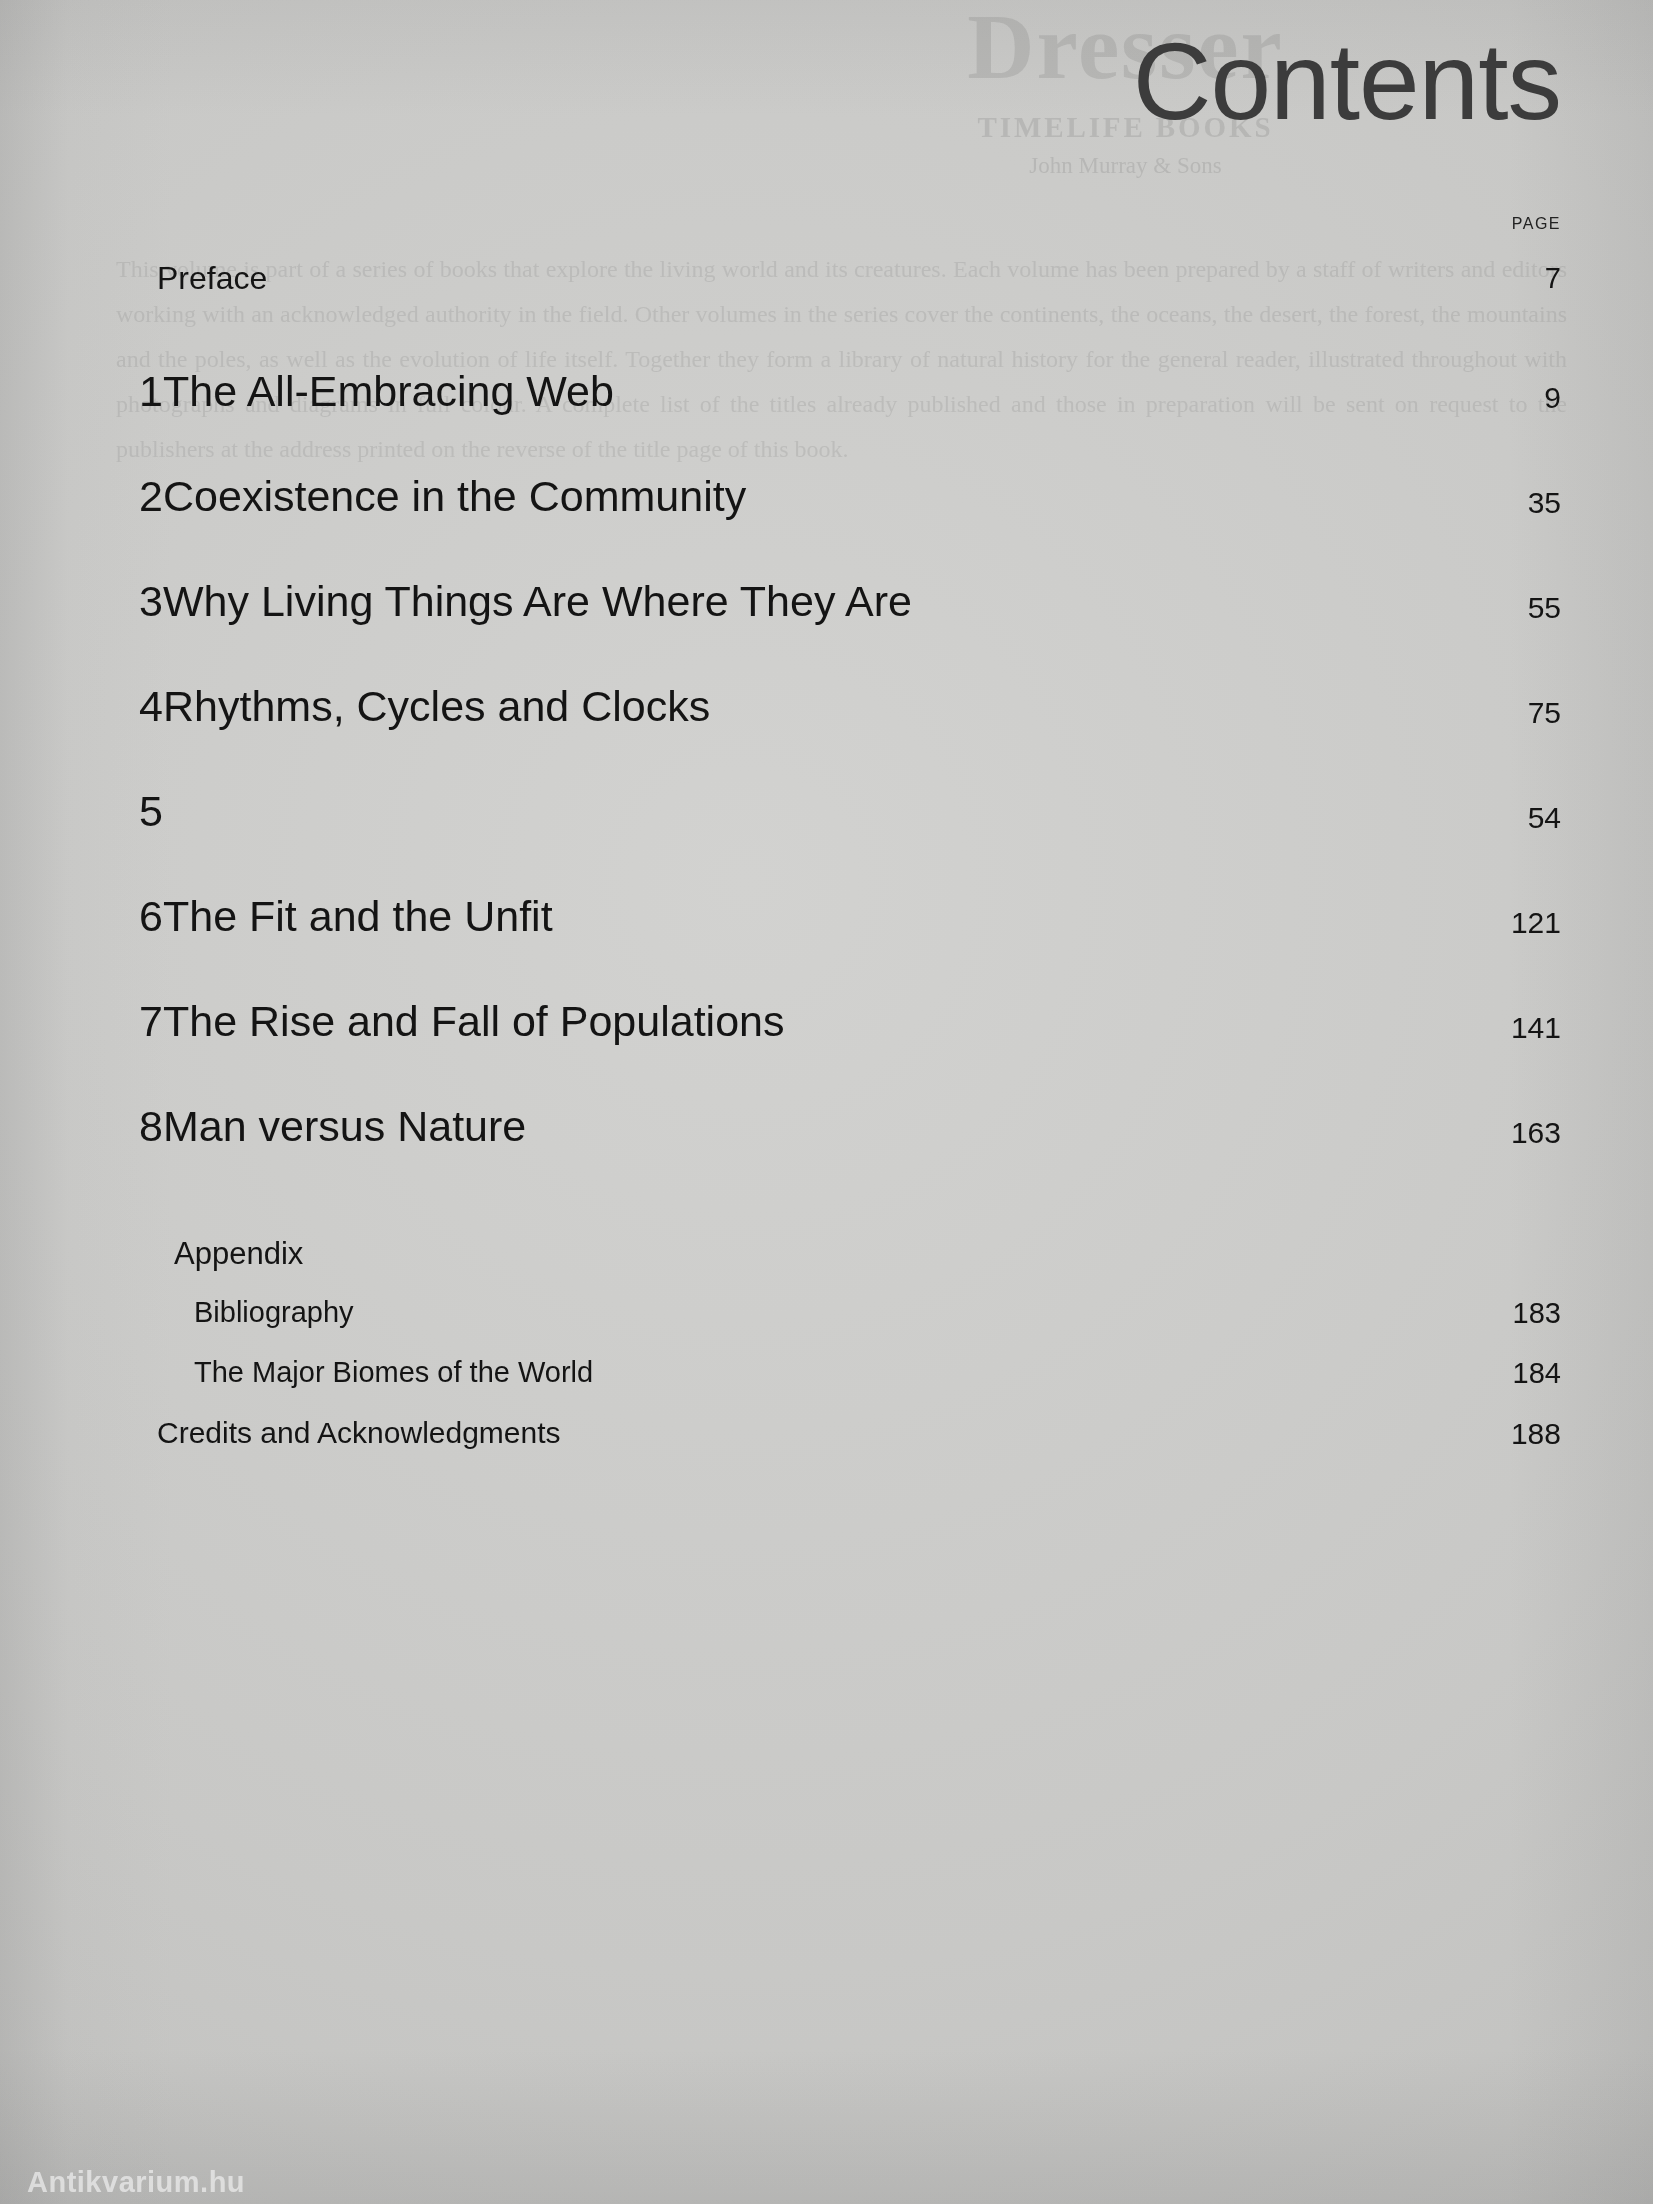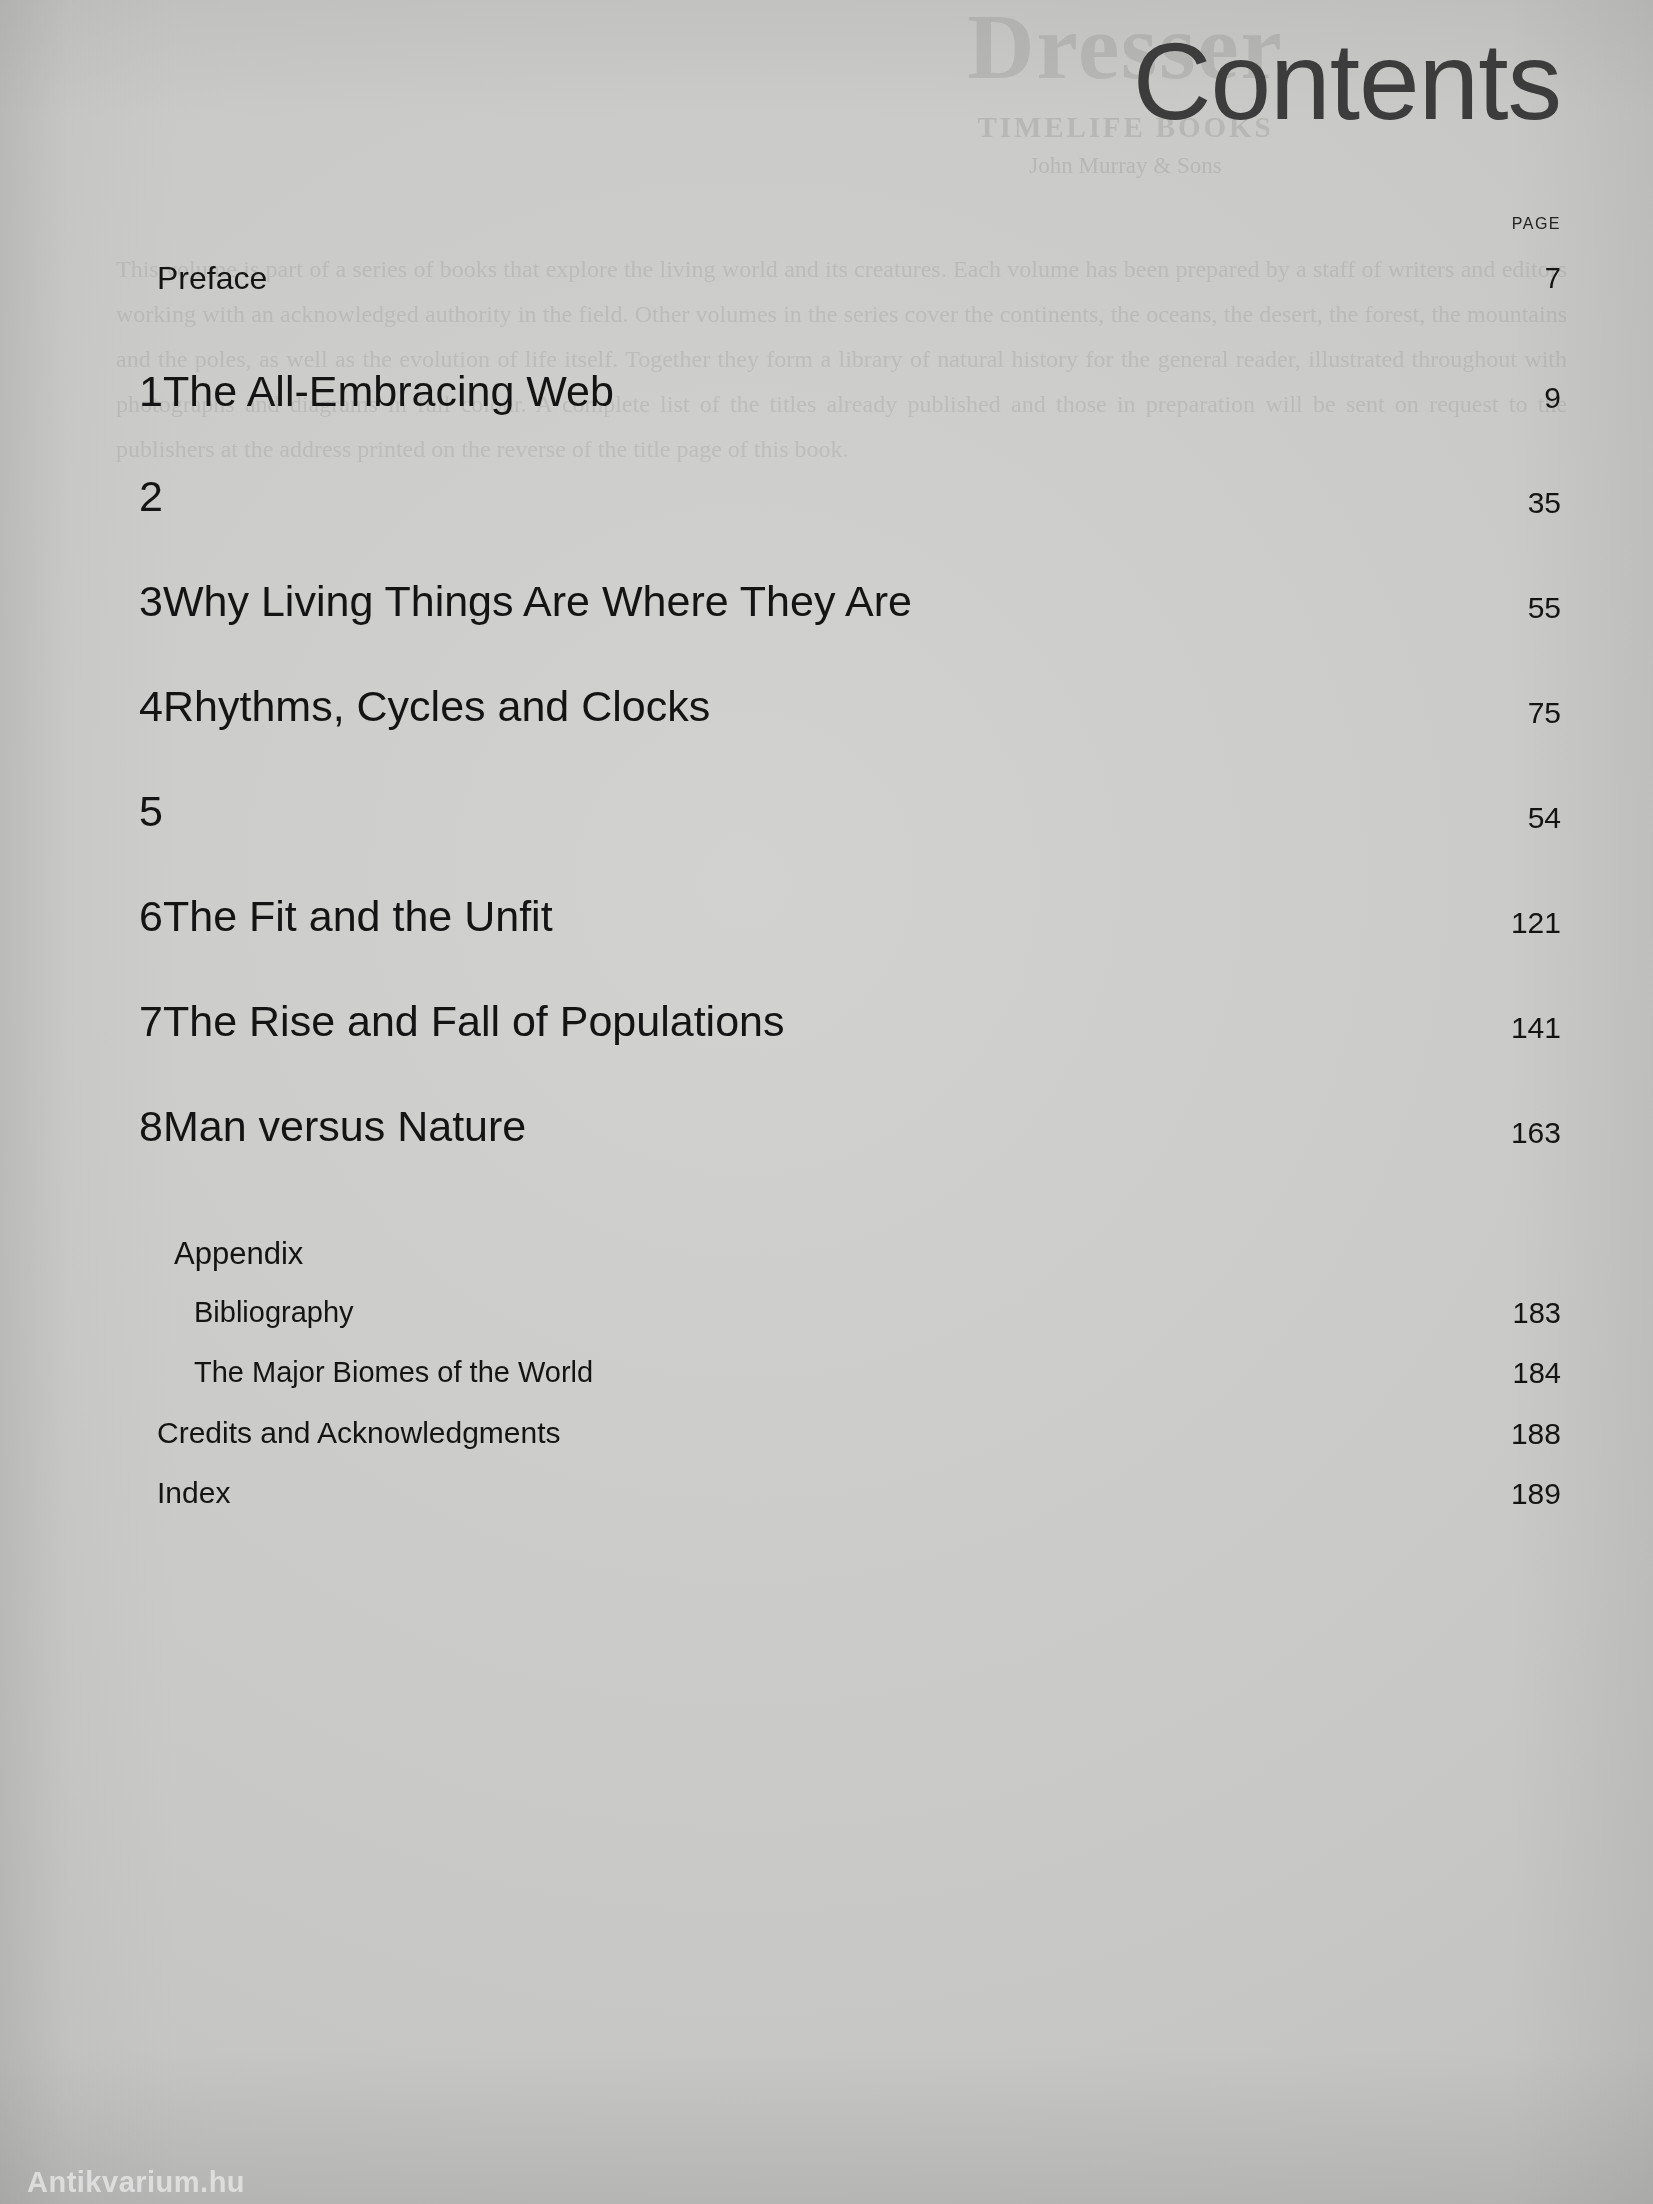--- a/index.html
+++ b/index.html
@@ -240,20 +240,21 @@
     <div style="height:35px"></div>
 
     <div class="row r-chap">
       <span class="num">1</span>
       <span class="title">The All-Embracing Web</span>
       <span class="pg">9</span>
     </div>
 
     <div class="row r-chap">
       <span class="num">2</span>
+      <span class="title">Coexistence in the Community</span>
       <span class="pg">35</span>
     </div>
 
     <div class="row r-chap">
       <span class="num">3</span>
       <span class="title">Why Living Things Are Where They Are</span>
       <span class="pg">55</span>
     </div>
 
     <div class="row r-chap">
@@ -299,22 +300,18 @@
     <div class="row r-sub">
       <span class="title">The Major Biomes of the World</span>
       <span class="pg">184</span>
     </div>
 
     <div class="row r-back">
       <span class="title">Credits and Acknowledgments</span>
       <span class="pg">188</span>
     </div>
 
-    <div class="row r-back">
-      <span class="title">Index</span>
-      <span class="pg">189</span>
-    </div>
 
   </div>
 
   <div class="watermark">Antikvarium.hu</div>
 </div>
 
 
 </body></html>

